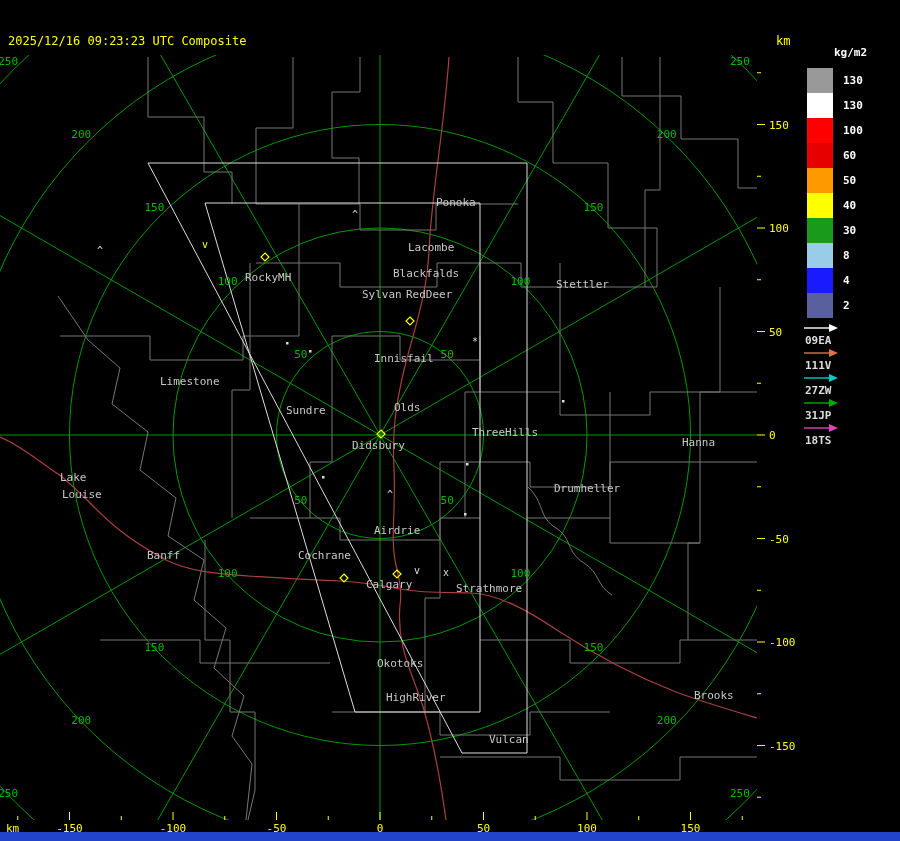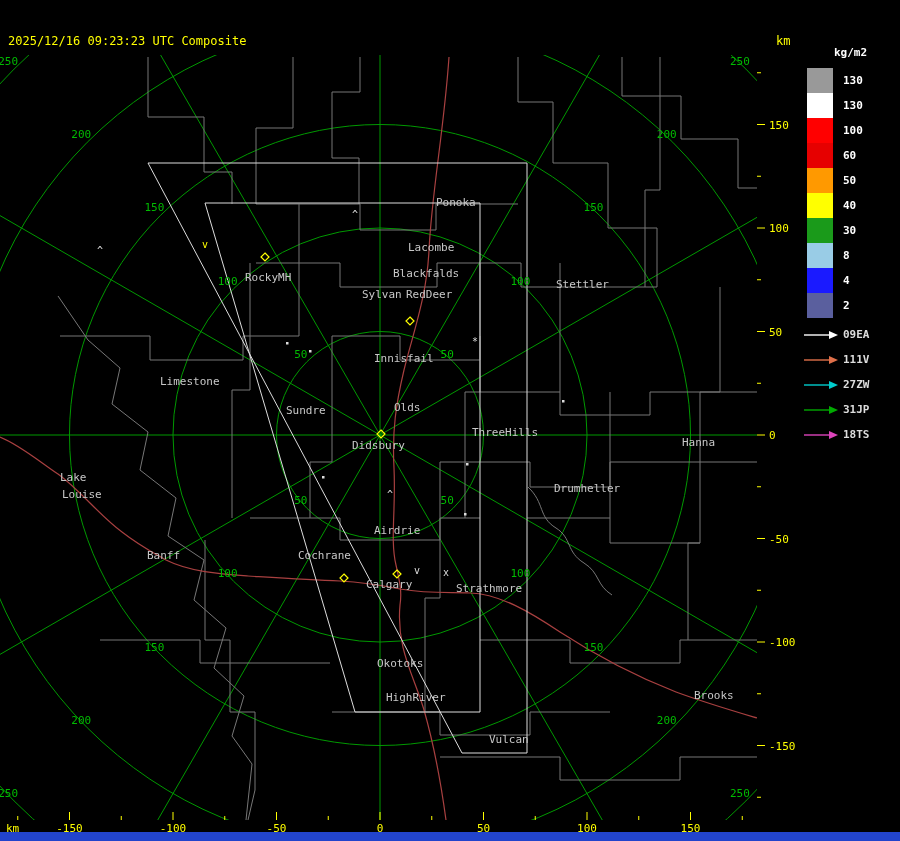--- a/index.html
+++ b/index.html
@@ -12,21 +12,21 @@
   }
   .ts{position:absolute;left:8px;top:34px;color:#ffff00;font-size:12px;white-space:pre;}
   .km-right{position:absolute;left:776px;top:34px;color:#ffff00;font-size:12px;}
   #map-svg{position:absolute;left:0;top:55px;font-family:"DejaVu Sans Mono",monospace;}
   .legend{position:absolute;left:800px;top:46px;width:100px;color:#ffffff;font-size:11px;font-weight:bold;}
   .legend-unit{margin-left:34px;height:16px;margin-bottom:6px;color:#ffffff;}
   .lg-row{display:flex;align-items:center;height:25px;}
   .swatch{width:26px;height:25px;margin-left:7px;flex:0 0 26px;}
   .lg-label{margin-left:10px;color:#ffffff;}
   #radar-rows{margin-top:4px;}
-  .radar-row{display:flex;align-items:center;height:25px;}
+  .radar-row{display:flex;height:25px;flex-direction:column;}
   .radar-row svg{margin-left:4px;}
   .radar-label{margin-left:5px;color:#dddddd;}
   .bottombar{position:absolute;left:0;top:832px;width:900px;height:9px;}
 </style>
 </head>
 <body>
 
 <div class="app">
 
 

